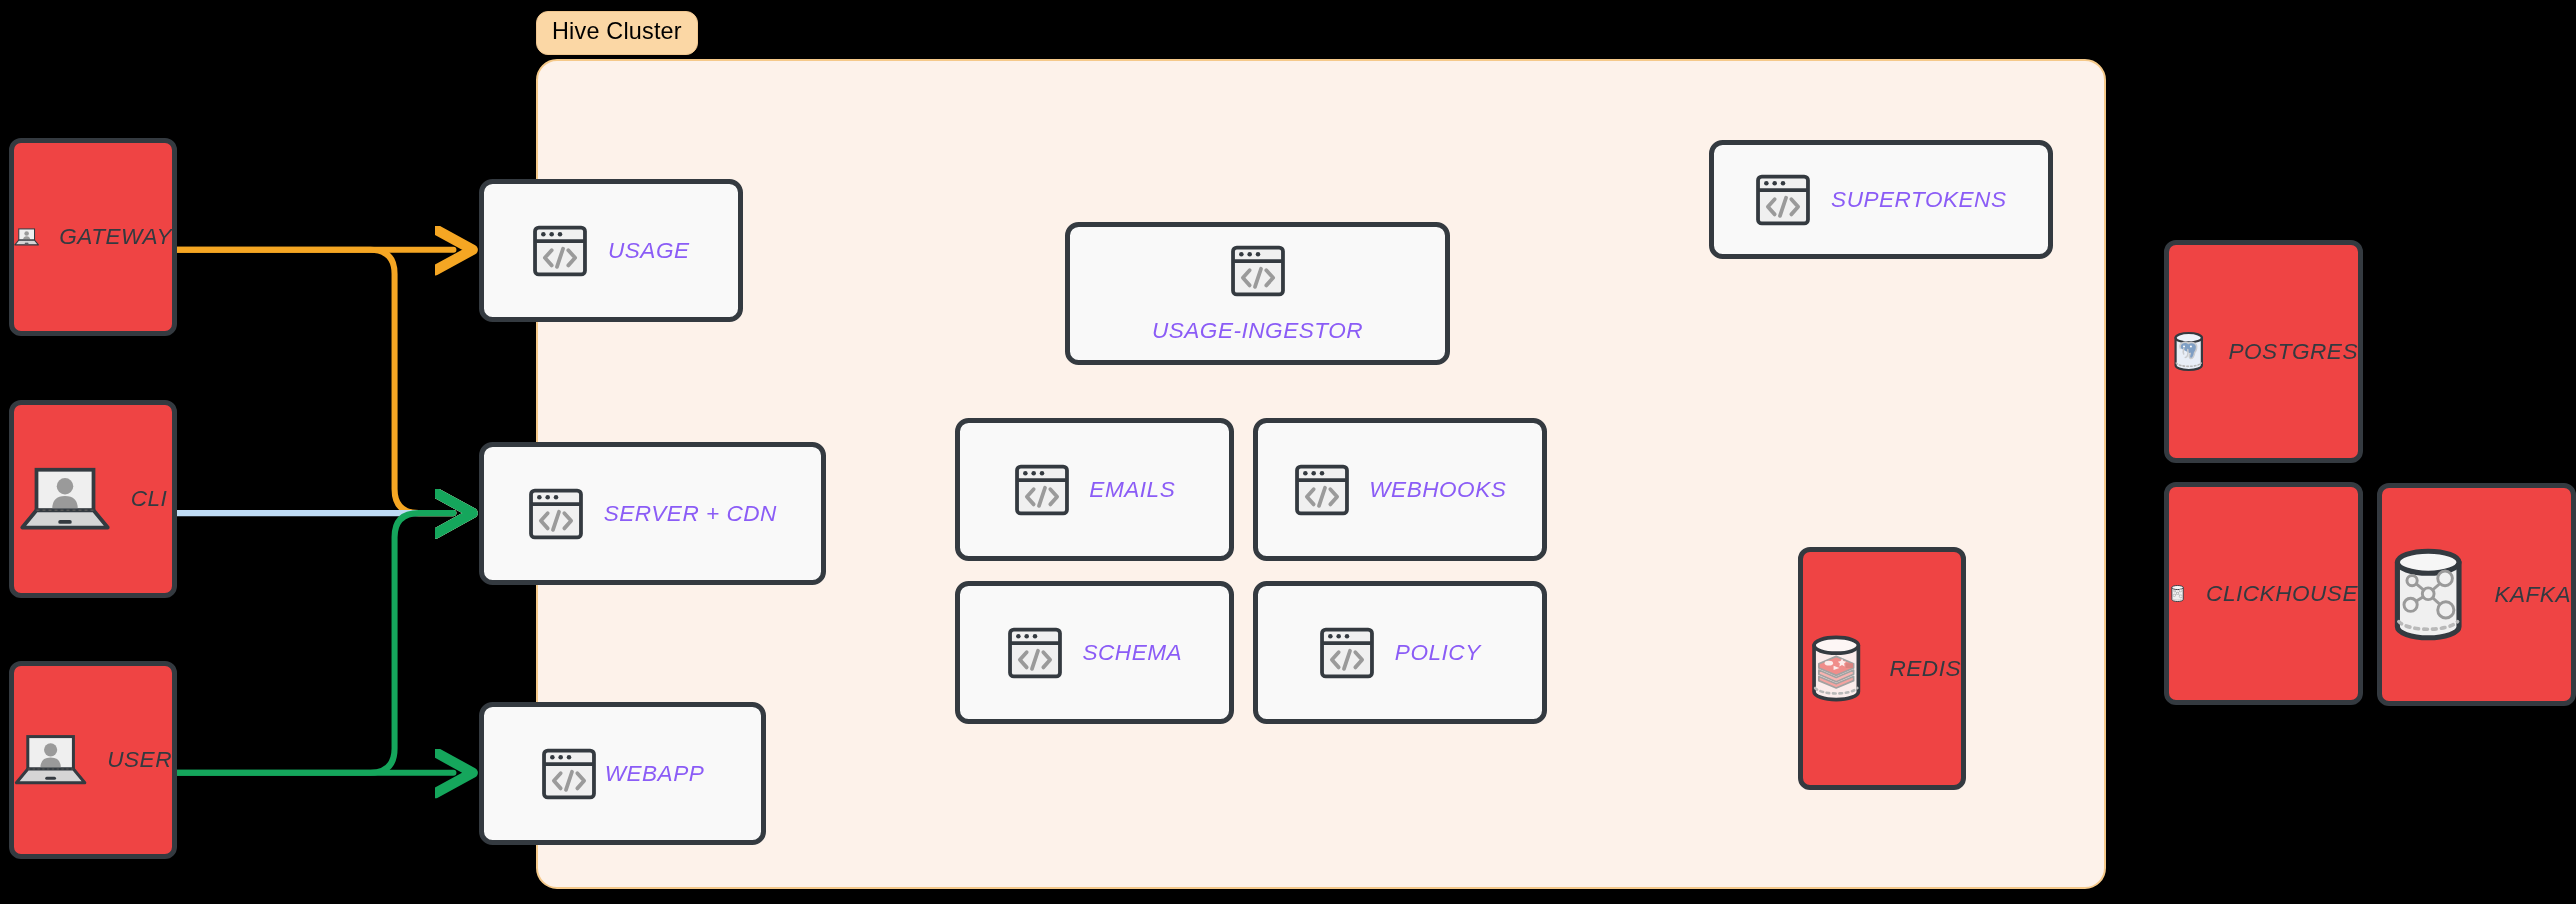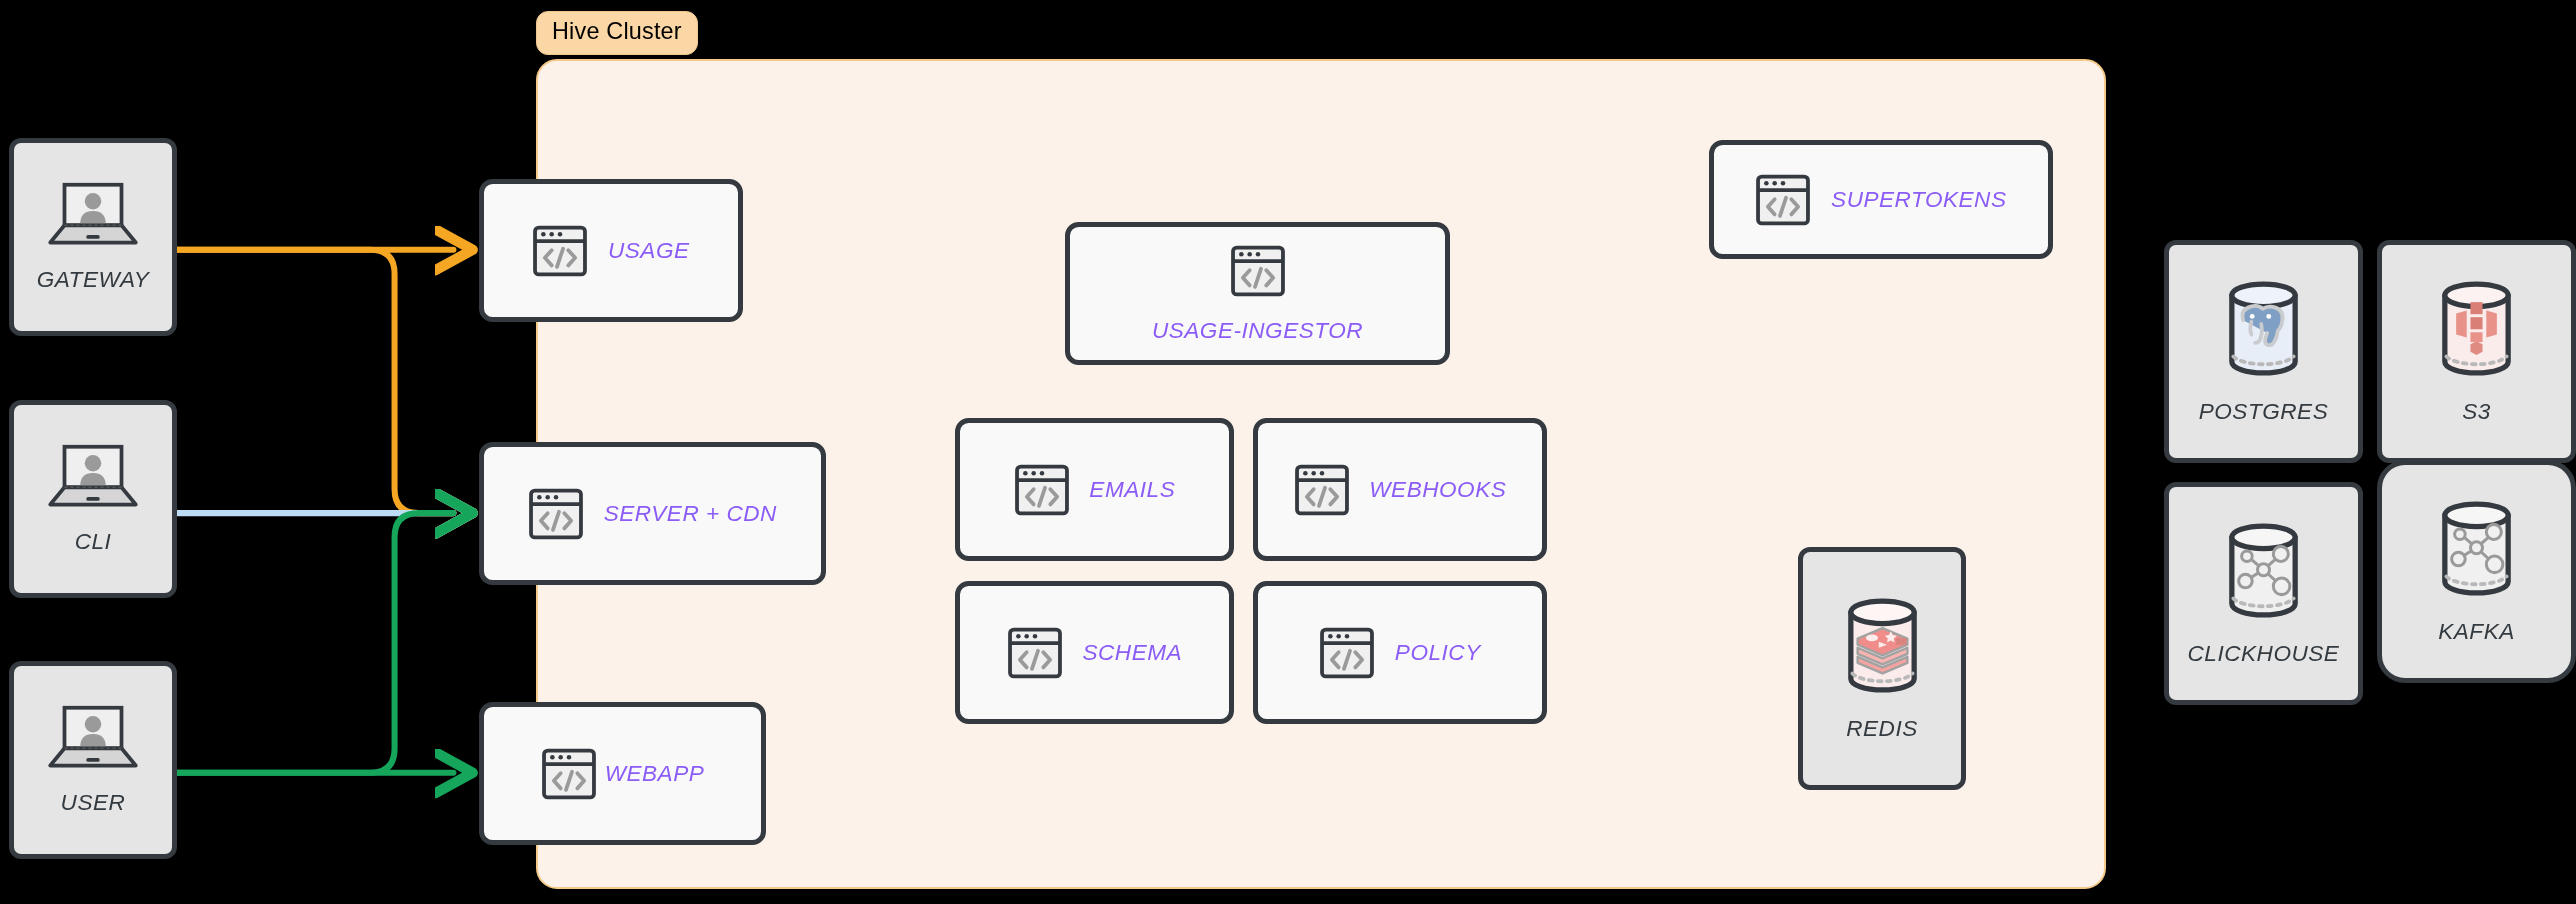--- a/index.html
+++ b/index.html
@@ -7,25 +7,25 @@
     width: 2576px; height: 904px;
     background: #000000;
     font-family: "Liberation Sans", sans-serif;
     overflow: hidden;
   }
   #stage { position: relative; width: 2236px; height: 904px; background: #000; }
 
   
   .node {
     position: absolute;
-    background: #e5e5e5;
+    background: #ef4444;
     border: 5.3px solid #343a40;
     border-radius: 12px;
     display: flex;
-    flex-direction: column;
+    flex-direction: row;
     align-items: center;
     justify-content: center;
     gap: 20px;
   }
   .node .label {
     font-size: 22.6px;
     font-style: italic;
     color: #333a40;
     letter-spacing: 0.5px;
     white-space: nowrap;
@@ -301,35 +301,20 @@
         <path d="M36 56 q-4-14 10-18 q10-3 16 3 q7-5 16-2 q12 4 10 17 q-1 9-6 14 q-1 9-5 15 q-3 5-8 4 q-4-1-4-6 q1-6 3-10" fill="#7f9fc4"></path>
         <path d="M60 61 q2 12 -1 19 q-2 6 -7 6" fill="none"></path>
         <path d="M47 58 q-3 10 0 17" fill="none"></path>
       </g>
       <circle cx="48" cy="51" r="3.2" fill="#ffffff"></circle>
       <circle cx="70" cy="51" r="3.2" fill="#ffffff"></circle>
     </svg>
     <span class="label">POSTGRES</span>
   </div>
 
-  <div class="node" style="left:2377px; top:240px; width:199px; height:223px;">
-    <svg width="95" height="101" viewBox="0 0 126 134">
-      <path d="M21 23 L21 111 a42 15 0 0 0 84 0 L105 23 Z" fill="#f9eceb" stroke="#343a40" stroke-width="7" stroke-linejoin="round"></path>
-      <ellipse cx="63" cy="23" rx="42" ry="15" fill="#fbf2f1" stroke="#343a40" stroke-width="7"></ellipse>
-      <path d="M23 104 a42 15 0 0 0 80 0" fill="none" stroke="#b9b9b9" stroke-width="5" stroke-dasharray="5 7" stroke-linecap="round"></path>
-
-      <polygon points="36,47 50,43 50,79 36,75" fill="#e8928a"></polygon>
-      <polygon points="90,47 76,43 76,79 90,75" fill="#e8928a"></polygon>
-      <rect x="55" y="32" width="16" height="16" fill="#d97f76"></rect>
-      <rect x="55" y="52" width="16" height="16" fill="#d97f76"></rect>
-      <polygon points="55,88 63,84 71,88 71,98 63,102 55,98" fill="#e08b82"></polygon>
-      <rect x="55" y="72" width="16" height="13" fill="#e8928a"></rect>
-    </svg>
-    <span class="label">S3</span>
-  </div>
 
   <div class="node" style="left:2164px; top:482px; width:199px; height:223px;">
     <svg width="95" height="101" viewBox="0 0 126 134">
       <path d="M21 23 L21 111 a42 15 0 0 0 84 0 L105 23 Z" fill="#f0f0f0" stroke="#343a40" stroke-width="7" stroke-linejoin="round"></path>
       <ellipse cx="63" cy="23" rx="42" ry="15" fill="#f6f6f6" stroke="#343a40" stroke-width="7"></ellipse>
       <path d="M23 104 a42 15 0 0 0 80 0" fill="none" stroke="#b9b9b9" stroke-width="5" stroke-dasharray="5 7" stroke-linecap="round"></path>
       <g stroke="#9a9a9a" stroke-width="4" fill="none">
         <line x1="44" y1="50" x2="63" y2="66"></line>
         <line x1="63" y1="66" x2="86" y2="46"></line>
         <line x1="63" y1="66" x2="42" y2="79"></line>
@@ -337,21 +322,21 @@
         <circle cx="41" cy="48" r="7" fill="#f0f0f0"></circle>
         <circle cx="86" cy="45" r="10" fill="#f0f0f0"></circle>
         <circle cx="63" cy="66" r="8" fill="#f0f0f0"></circle>
         <circle cx="39" cy="81" r="9" fill="#f0f0f0"></circle>
         <circle cx="87" cy="88" r="11" fill="#f0f0f0"></circle>
       </g>
     </svg>
     <span class="label">CLICKHOUSE</span>
   </div>
 
-  <div class="node" style="left:2377px; top:460px; width:199px; height:223px;border-radius:28px;">
+  <div class="node" style="left:2377px; top:483px; width:199px; height:223px;">
     <svg width="95" height="101" viewBox="0 0 126 134">
       <path d="M21 23 L21 111 a42 15 0 0 0 84 0 L105 23 Z" fill="#f0f0f0" stroke="#343a40" stroke-width="7" stroke-linejoin="round"></path>
       <ellipse cx="63" cy="23" rx="42" ry="15" fill="#f6f6f6" stroke="#343a40" stroke-width="7"></ellipse>
       <path d="M23 104 a42 15 0 0 0 80 0" fill="none" stroke="#b9b9b9" stroke-width="5" stroke-dasharray="5 7" stroke-linecap="round"></path>
       <g stroke="#9a9a9a" stroke-width="4" fill="none">
         <line x1="44" y1="50" x2="63" y2="66"></line>
         <line x1="63" y1="66" x2="86" y2="46"></line>
         <line x1="63" y1="66" x2="42" y2="79"></line>
         <line x1="63" y1="66" x2="85" y2="86"></line>
         <circle cx="41" cy="48" r="7" fill="#f0f0f0"></circle>

